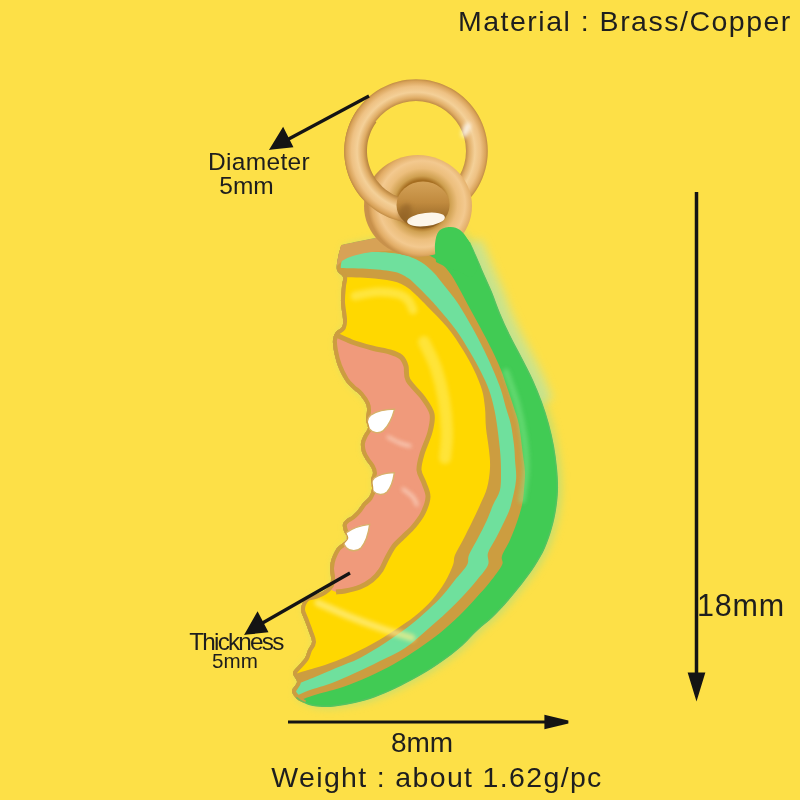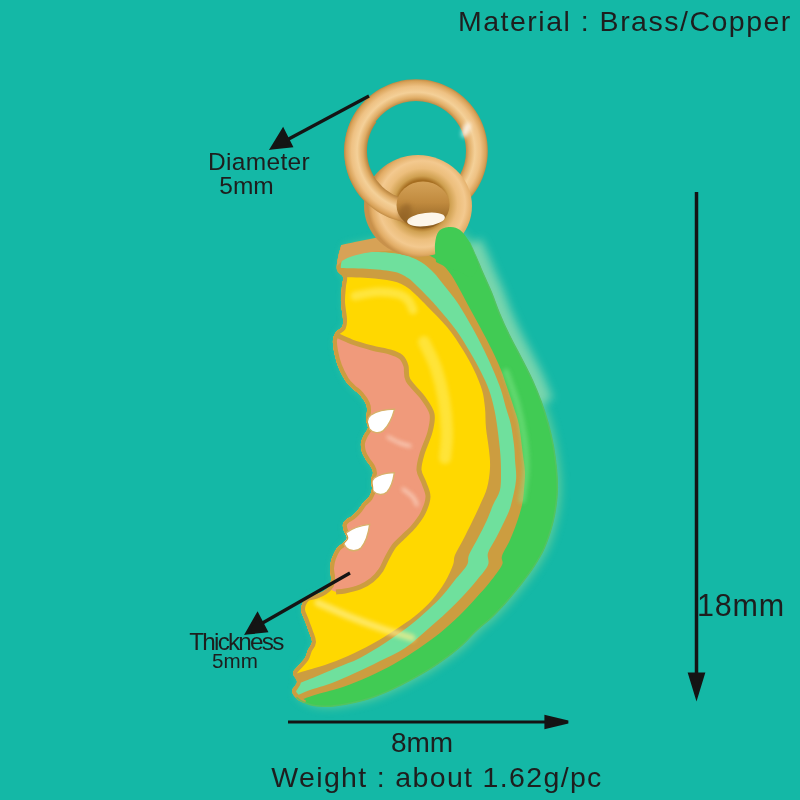--- a/index.html
+++ b/index.html
@@ -1,16 +1,16 @@
 <!DOCTYPE html>
 <html><head>
 <meta charset="utf-8">
 <style>
 html,body{margin:0;padding:0;background:#fff;}
-.wrap{position:relative;width:800px;height:800px;overflow:hidden;background:#14b8a6;
+.wrap{position:relative;width:800px;height:800px;overflow:hidden;background:#fde047;
   font-family:"Liberation Sans",sans-serif;}
 </style>
 </head>
 <body>
 <div class="wrap">
 <svg width="800" height="800" viewBox="0 0 800 800" xmlns="http://www.w3.org/2000/svg">
 <defs>
   <radialGradient id="ringg" gradientUnits="userSpaceOnUse" cx="416" cy="151" r="71.8">
     <stop offset="0.68" stop-color="#b5813c"></stop>
     <stop offset="0.74" stop-color="#e0ad66"></stop>

